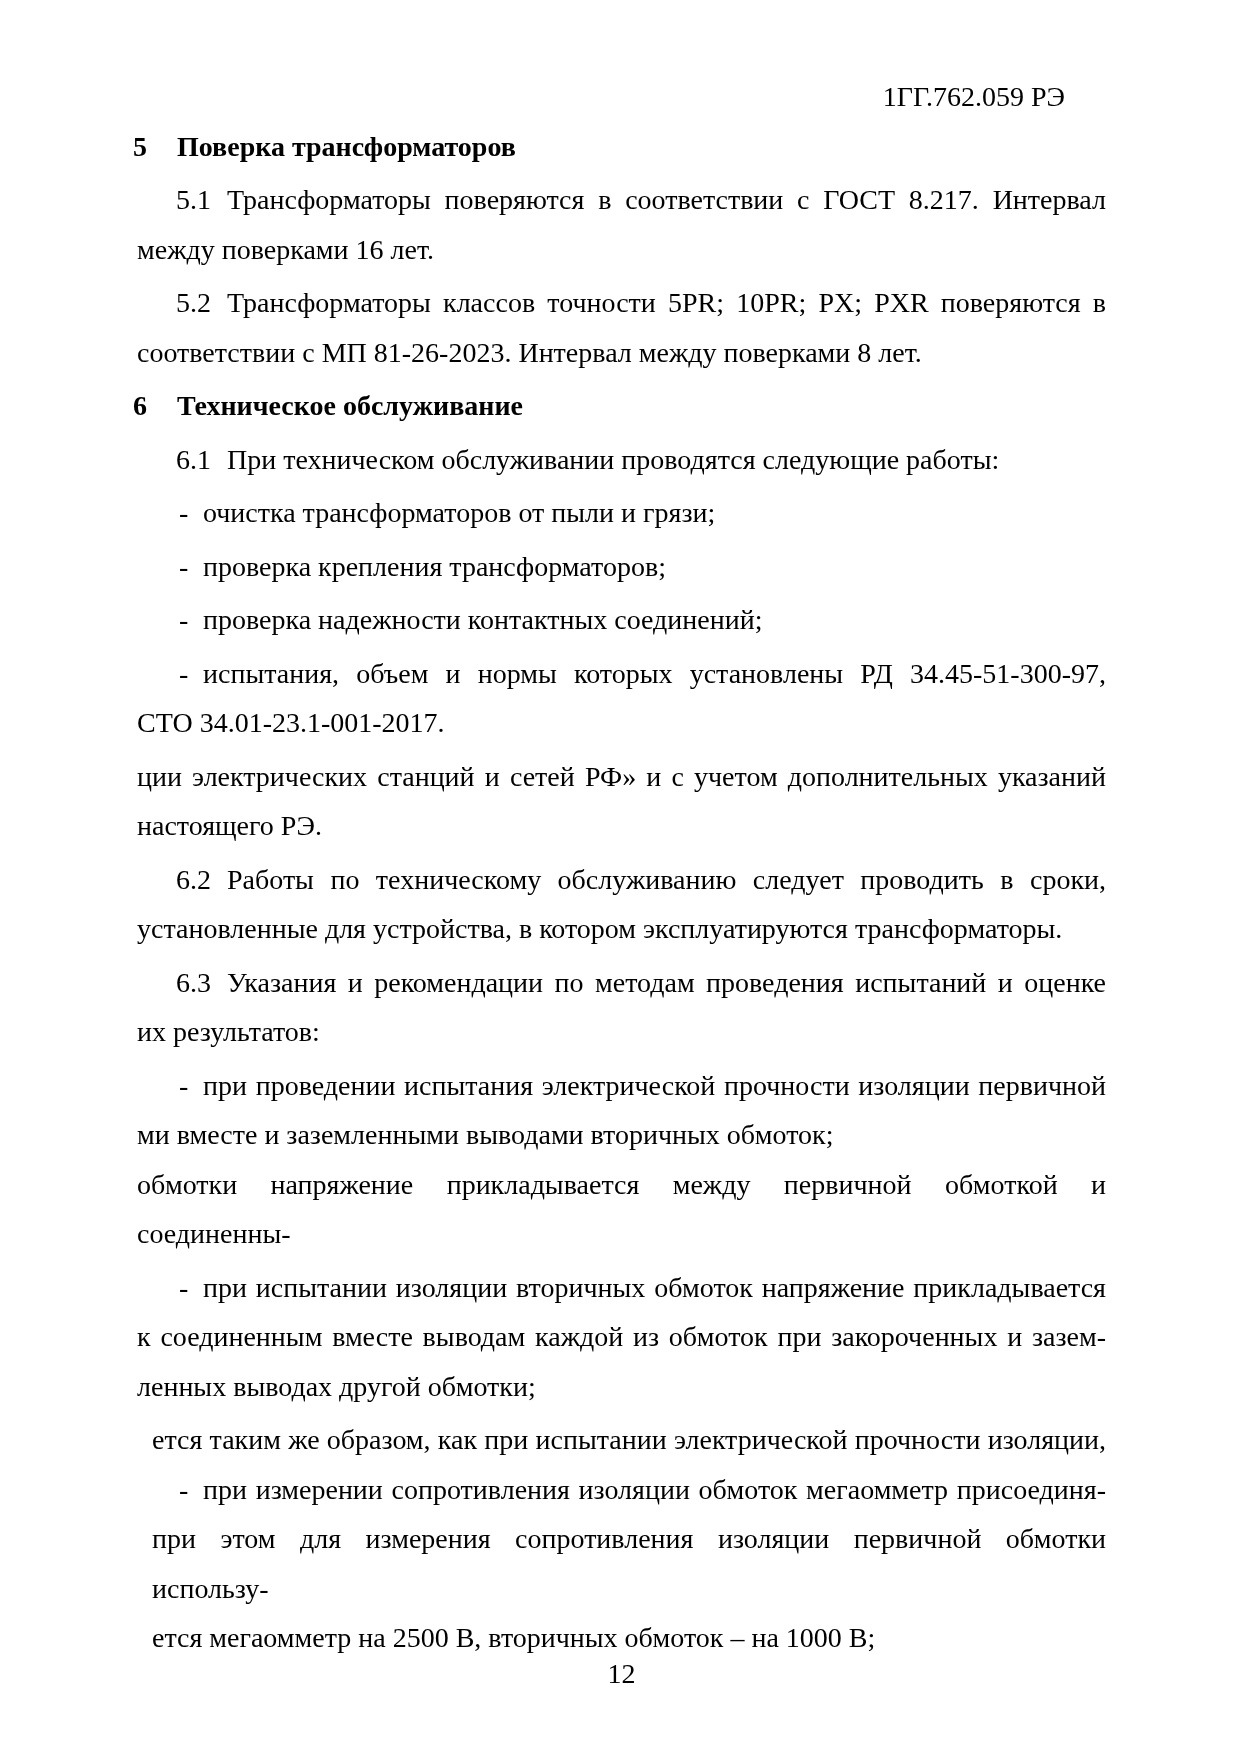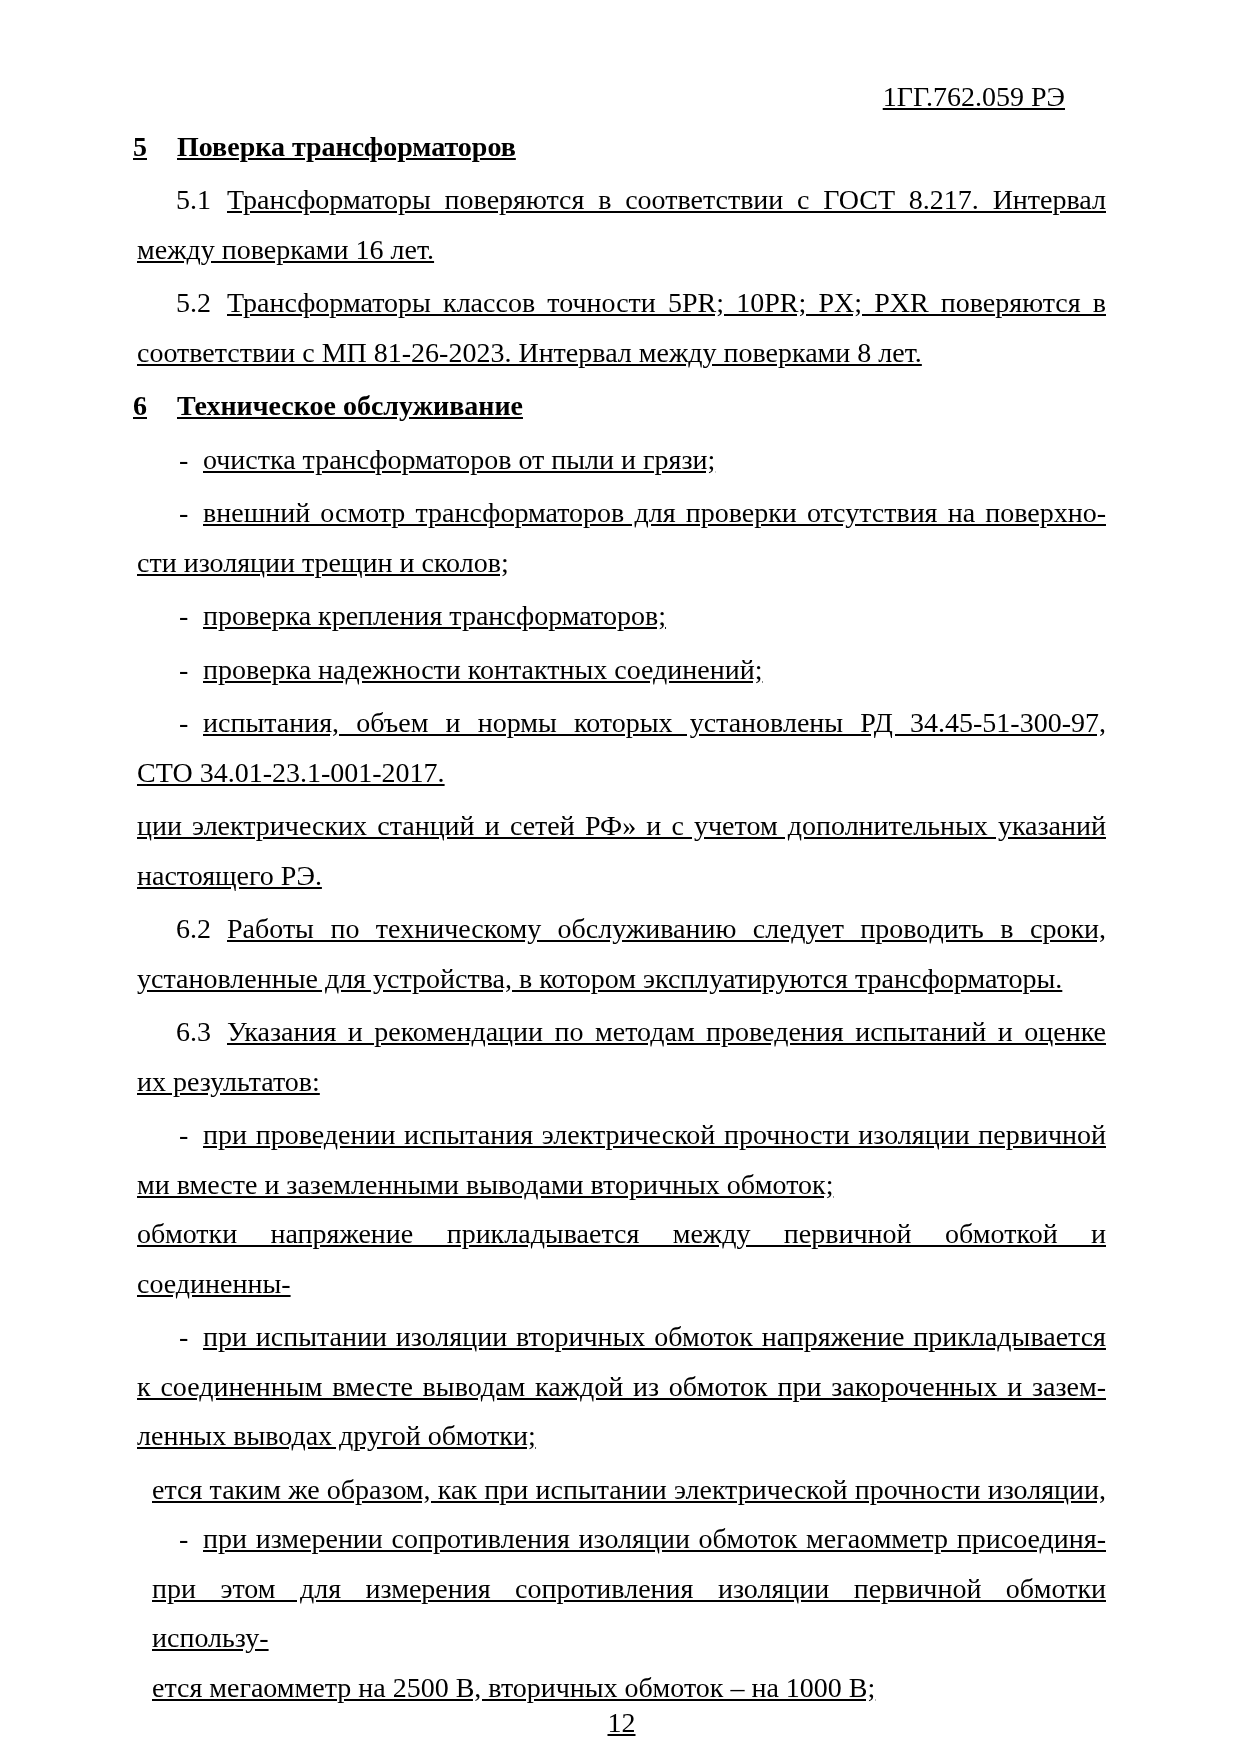--- a/index.html
+++ b/index.html
@@ -7,21 +7,20 @@
     position:relative;
     width:1241px; height:1755px;
     background:#ffffff;
     box-sizing:border-box;
     padding:72px 131px 16px 133px;
     font-family:"Liberation Serif", serif;
     font-size:28px;
     line-height:49.5px;
     color:#000000;
     overflow:hidden;
-    text-decoration:underline;
   }
   .doc-header { text-align:right; padding-right:45px; }
   .heading {
     margin:0;
     font-size:28px;
     font-weight:bold;
     text-align:left;
     line-height:49.5px;
   }
   .hgap { display:inline-block; width:30px; }
@@ -49,29 +48,28 @@
     <div class="line last">между поверками 16 лет.</div>
   </div>
 
   <div class="para">
     <div class="line"><span class="lead lead-num">5.2</span><span>Трансформаторы классов точности 5PR; 10PR; PX; PXR поверяются в</span></div>
     <div class="line last">соответствии с МП 81-26-2023. Интервал между поверками 8 лет.</div>
   </div>
 
   <h2 class="heading"><span>6</span><span class="hgap"></span><span>Техническое обслуживание</span></h2>
 
+  <div class="para">
+    <div class="line last"><span class="lead lead-num">6.1</span><span>При техническом обслуживании проводятся следующие работы:</span></div>
+  </div>
 
   <div class="para">
     <div class="line last"><span class="lead lead-mark">-</span><span>очистка трансформаторов от пыли и грязи;</span></div>
   </div>
 
-  <div class="para">
-    <div class="line"><span class="lead lead-mark">-</span><span>внешний осмотр трансформаторов для проверки отсутствия на поверхно-</span></div>
-    <div class="line last">сти изоляции трещин и сколов;</div>
-  </div>
 
   <div class="para">
     <div class="line last"><span class="lead lead-mark">-</span><span>проверка крепления трансформаторов;</span></div>
   </div>
 
   <div class="para">
     <div class="line last"><span class="lead lead-mark">-</span><span>проверка надежности контактных соединений;</span></div>
   </div>
 
   <div class="para">

